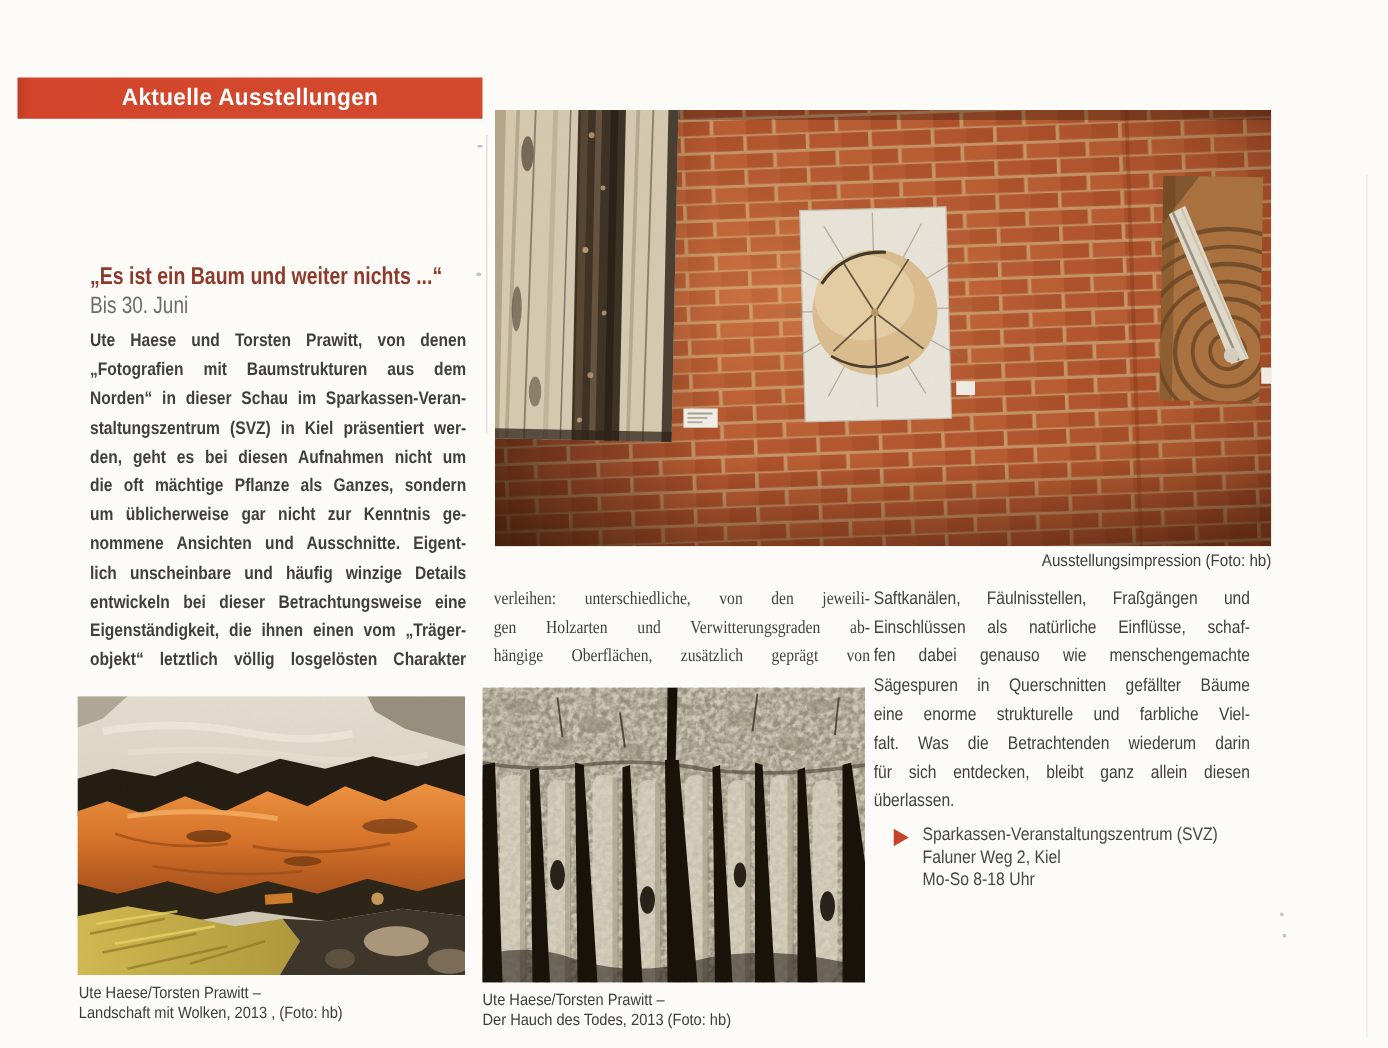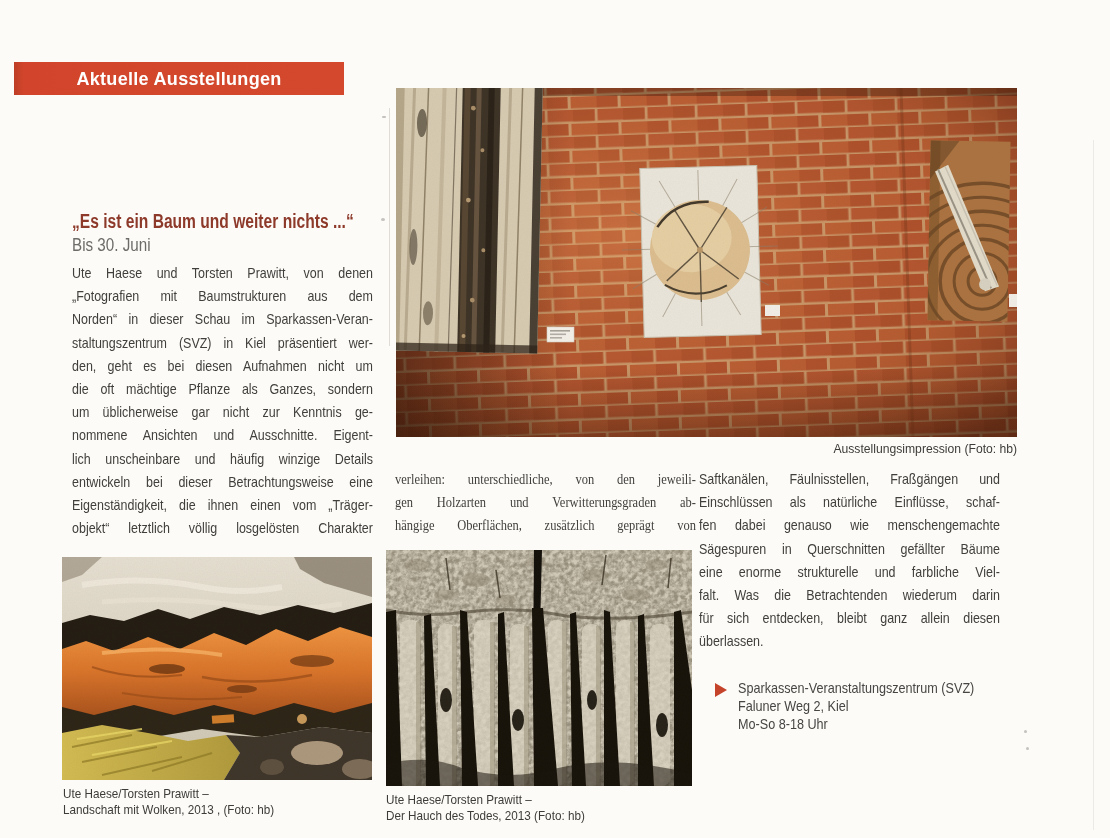--- a/index.html
+++ b/index.html
@@ -5,21 +5,21 @@
   html,body{margin:0;padding:0;}
   body{
     width:1110px;height:838px;position:relative;overflow:hidden;
     background:#fcfbf8;
     font-family:"Liberation Sans", sans-serif;
     -webkit-font-smoothing:antialiased;
   }
   .abs{position:absolute;}
   
   .banner{
-    left:14px;top:62px;width:330px;height:33px;
+    left:14px;top:62px;width:372px;height:33px;
     background:linear-gradient(90deg,#bd3e25 0,#d2452c 10px,#d4492d 100%);
     display:flex;align-items:center;justify-content:center;
   }
   .banner-label{
     color:#ffffff;font-weight:bold;font-size:19px;letter-spacing:.3px;
     transform:scaleX(.95);white-space:nowrap;
   }
   
   .headline{left:72px;top:209px;width:420px;}
   .title{
@@ -32,21 +32,21 @@
   }
   
   .col{overflow:visible;}
   .col-inner{
     width:352px;transform:scaleX(.855);transform-origin:0 0;
     color:#403f3c;font-size:14.6px;line-height:23.2px;
   }
   .bline{text-align:justify;text-align-last:justify;white-space:normal;height:23.2px;overflow:visible;}
   .bline.lastline{text-align-last:left;}
   
-  .venue{display:flex;margin-top:20px;}
+  .venue{display:flex;}
   .venue-bullet{
     width:0;height:0;margin-top:4px;
     border-top:7px solid transparent;border-bottom:7px solid transparent;
     border-left:12px solid #c4432a;flex:none;
   }
   .venue-text{
     margin-left:11px;color:#474644;font-size:14.5px;line-height:18px;
     transform:scaleX(.87);transform-origin:0 0;white-space:nowrap;
   }
   
@@ -207,21 +207,21 @@
   <rect width="621" height="349" filter="url(#grainF)" opacity="0.12"></rect>
 </svg>
 </div>
 <div class="abs cap-right" style="right:93px;top:440px;">Ausstellungsimpression (Foto: hb)</div>
 
 <div class="abs headline">
   <div class="title">„Es ist ein Baum und weiter nichts ...“</div>
   <div class="subtitle">Bis 30. Juni</div>
 </div>
 
-<div class="abs col" style="left:72px;top:262px;">
+<div class="abs col" style="left:72px;top:262px;font-weight:bold;">
   <div class="col-inner">
     <div class="bline">Ute Haese und Torsten Prawitt, von denen</div>
     <div class="bline">„Fotografien mit Baumstrukturen aus dem</div>
     <div class="bline">Norden“ in dieser Schau im Sparkassen-Veran-</div>
     <div class="bline">staltungszentrum (SVZ) in Kiel präsentiert wer-</div>
     <div class="bline">den, geht es bei diesen Aufnahmen nicht um</div>
     <div class="bline">die oft mächtige Pflanze als Ganzes, sondern</div>
     <div class="bline">um üblicherweise gar nicht zur Kenntnis ge-</div>
     <div class="bline">nommene Ansichten und Ausschnitte. Eigent-</div>
     <div class="bline">lich unscheinbare und häufig winzige Details</div>

